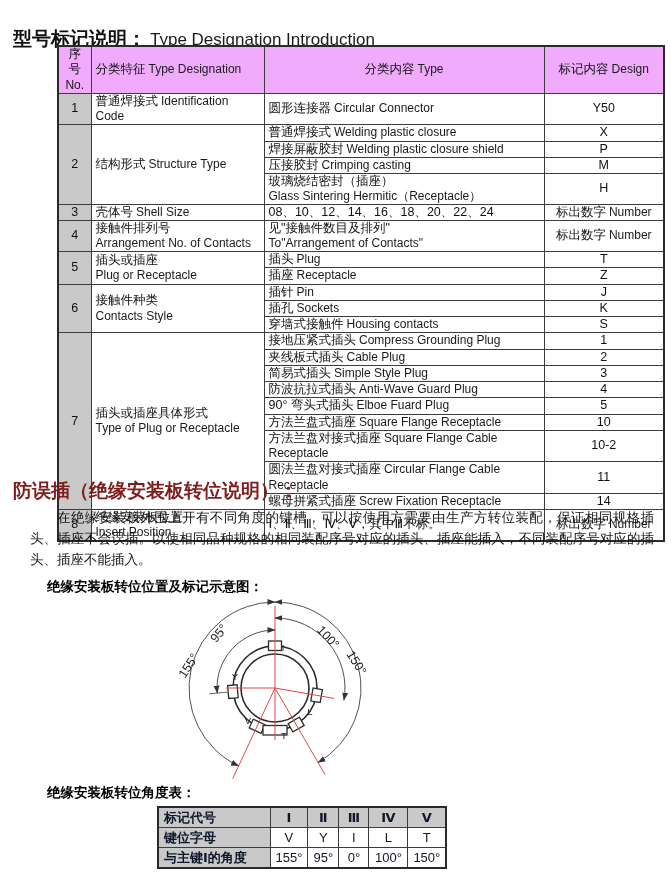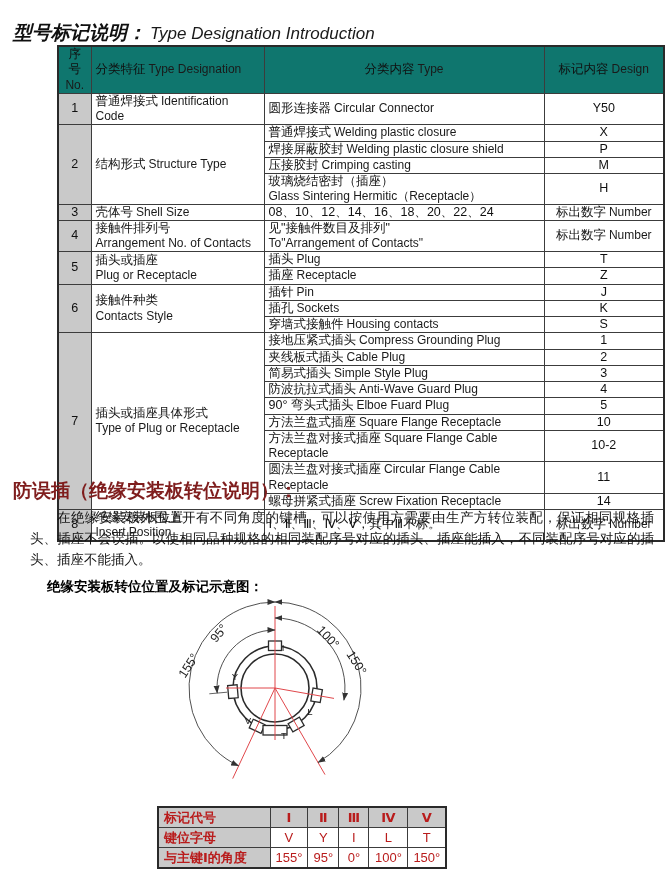--- a/index.html
+++ b/index.html
@@ -1,44 +1,44 @@
 <!DOCTYPE html>
 <html><head>
 <meta charset="utf-8">
 <style>
   html,body{margin:0;padding:0;background:#ffffff;}
   body{font-family:"Liberation Sans","DejaVu Sans",sans-serif;color:#111;}
   #page{position:relative;width:671px;height:886px;background:#fff;overflow:hidden;}
 
   
-  .h1{position:absolute;left:13px;top:20px;font-size:19px;font-weight:bold;color:#0d0d0d;white-space:nowrap;font-style:italic;}
+  .h1{position:absolute;left:13px;top:26px;font-size:19px;font-weight:bold;color:#0d0d0d;white-space:nowrap;}
   .h1 .en{font-size:17px;font-weight:normal;margin-left:4px;}
   .h2{position:absolute;left:13px;top:478px;font-size:19px;font-weight:bold;color:#7f1d1d;white-space:nowrap;}
   .cap{position:absolute;font-size:13.5px;font-weight:bold;color:#000000;white-space:nowrap;}
   .cap-diagram{left:47px;top:578px;}
   .cap-table{left:47px;top:784px;}
 
   
   .para{position:absolute;left:30px;top:507px;width:624px;font-size:13.5px;line-height:21px;color:#141414;text-indent:2em;text-align:justify;}
 
   
   .mtable{position:absolute;left:57px;top:45px;width:606px;border-collapse:collapse;table-layout:fixed;font-size:12.5px;color:#101010;border:2px solid #2a2a2a;}
   .mtable th,.mtable td{border:1px solid #3c3c3c;padding:0 4px;line-height:1.22;vertical-align:middle;}
-  .mtable th{background:#0f766e;height:16px;font-weight:normal;text-align:center;}
+  .mtable th{background:#f0abfc;height:16px;font-weight:normal;text-align:center;}
   .mtable th.th-feature{text-align:left;}
   .mtable td{height:15px;}
   .cell-no{background:#c9c9c9;text-align:center;}
   .cell-mark{text-align:center;}
   .cell-content{padding-left:6px;}
   .en{font-size:12px;color:#1a1a1a;}
   .sp{margin-left:3px;}
   .zh{color:#101010;}
 
   
-  .atable{position:absolute;left:157px;top:806px;border-collapse:collapse;font-size:13px;color:#b91c1c;border:2px solid #2a2a2a;}
+  .atable{position:absolute;left:157px;top:806px;border-collapse:collapse;font-size:13px;color:#0f172a;border:2px solid #2a2a2a;}
   .atable td{border:1px solid #3c3c3c;height:19px;padding:0 5px;text-align:center;}
   .atable .lab{background:#c9c9c9;text-align:left;font-weight:bold;}
   .atable .g{background:#c9c9c9;font-weight:bold;}
 
   
   .diagram{position:absolute;left:142px;top:594px;}
   .ring{fill:none;stroke:#2b2b2b;stroke-width:1.6;}
   .notch{fill:#ffffff;stroke:#2b2b2b;stroke-width:1.3;}
   .dim{fill:none;stroke:#3d3d3d;stroke-width:0.9;}
   .ext{stroke:#3d3d3d;stroke-width:0.8;}
@@ -241,20 +241,21 @@
     <text class="keylbl" x="106" y="130" text-anchor="middle">V</text>
     <text class="keylbl" x="142" y="145" text-anchor="middle">T</text>
     <text class="keylbl" x="168" y="121" text-anchor="middle">L</text>
 
     <text class="anglbl" transform="translate(50,74) rotate(-57)" text-anchor="middle">155°</text>
     <text class="anglbl" transform="translate(80,42) rotate(-50)" text-anchor="middle">95°</text>
     <text class="anglbl" transform="translate(183,46) rotate(47)" text-anchor="middle">100°</text>
     <text class="anglbl" transform="translate(211,71) rotate(57)" text-anchor="middle">150°</text>
   </svg>
 
+  <div class="cap cap-table">绝缘安装板转位角度表：</div>
 
   <table class="atable">
     <colgroup>
       <col style="width:112px">
         <col style="width:34px">
         <col style="width:31px">
         <col style="width:30px">
         <col style="width:39px">
         <col style="width:34px">
     </colgroup>

